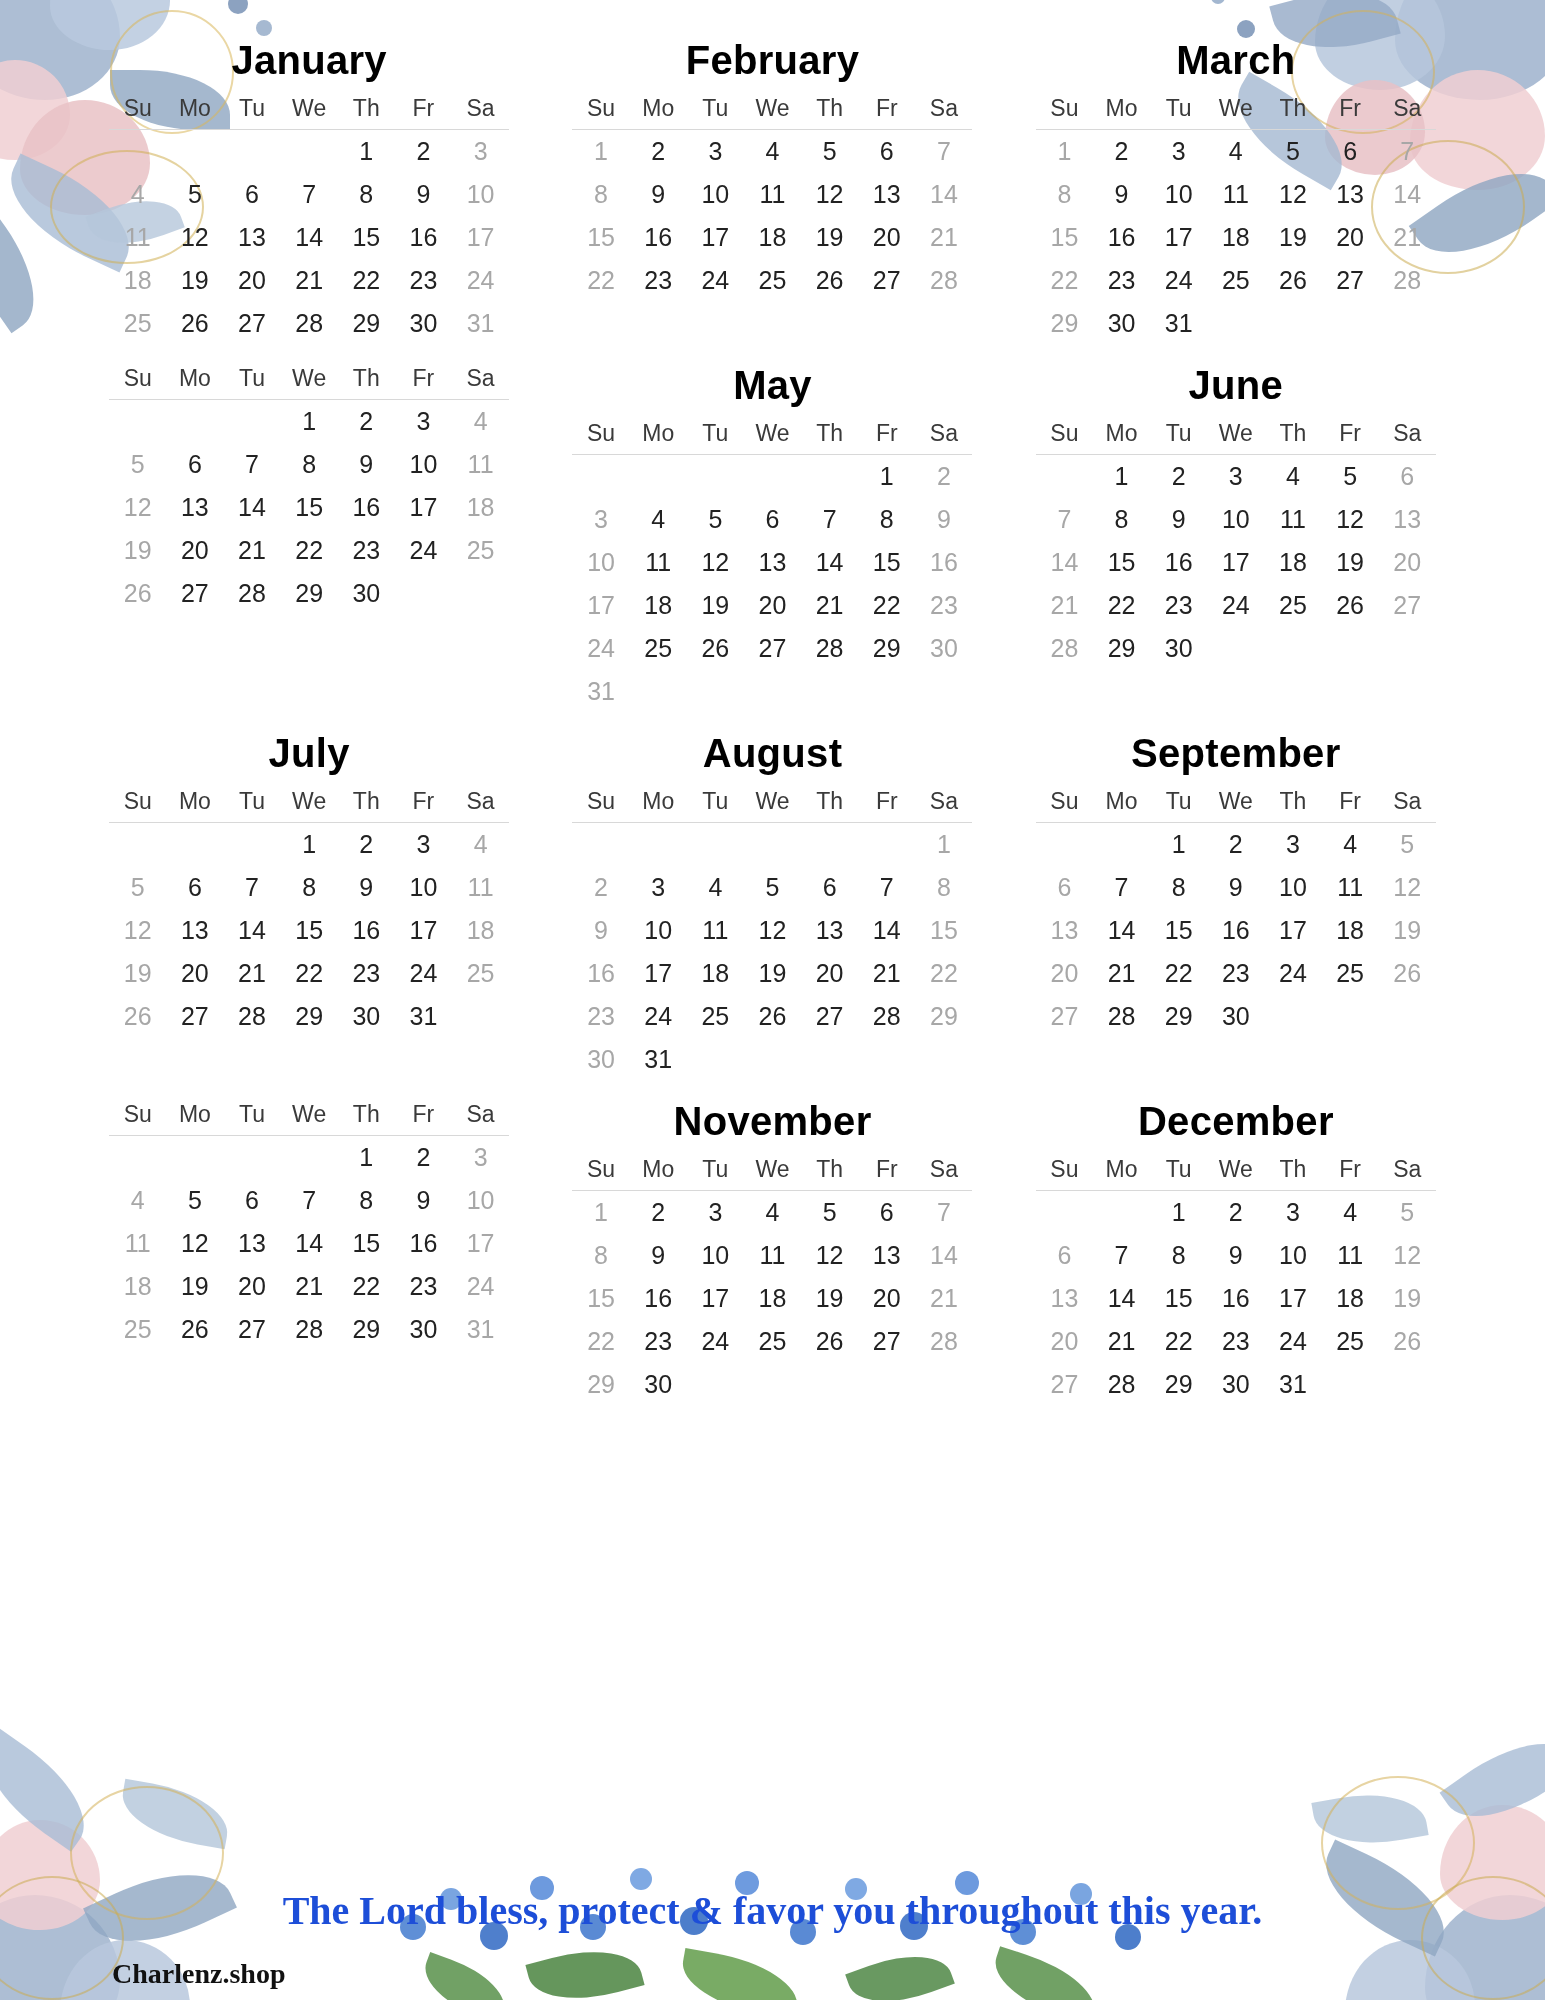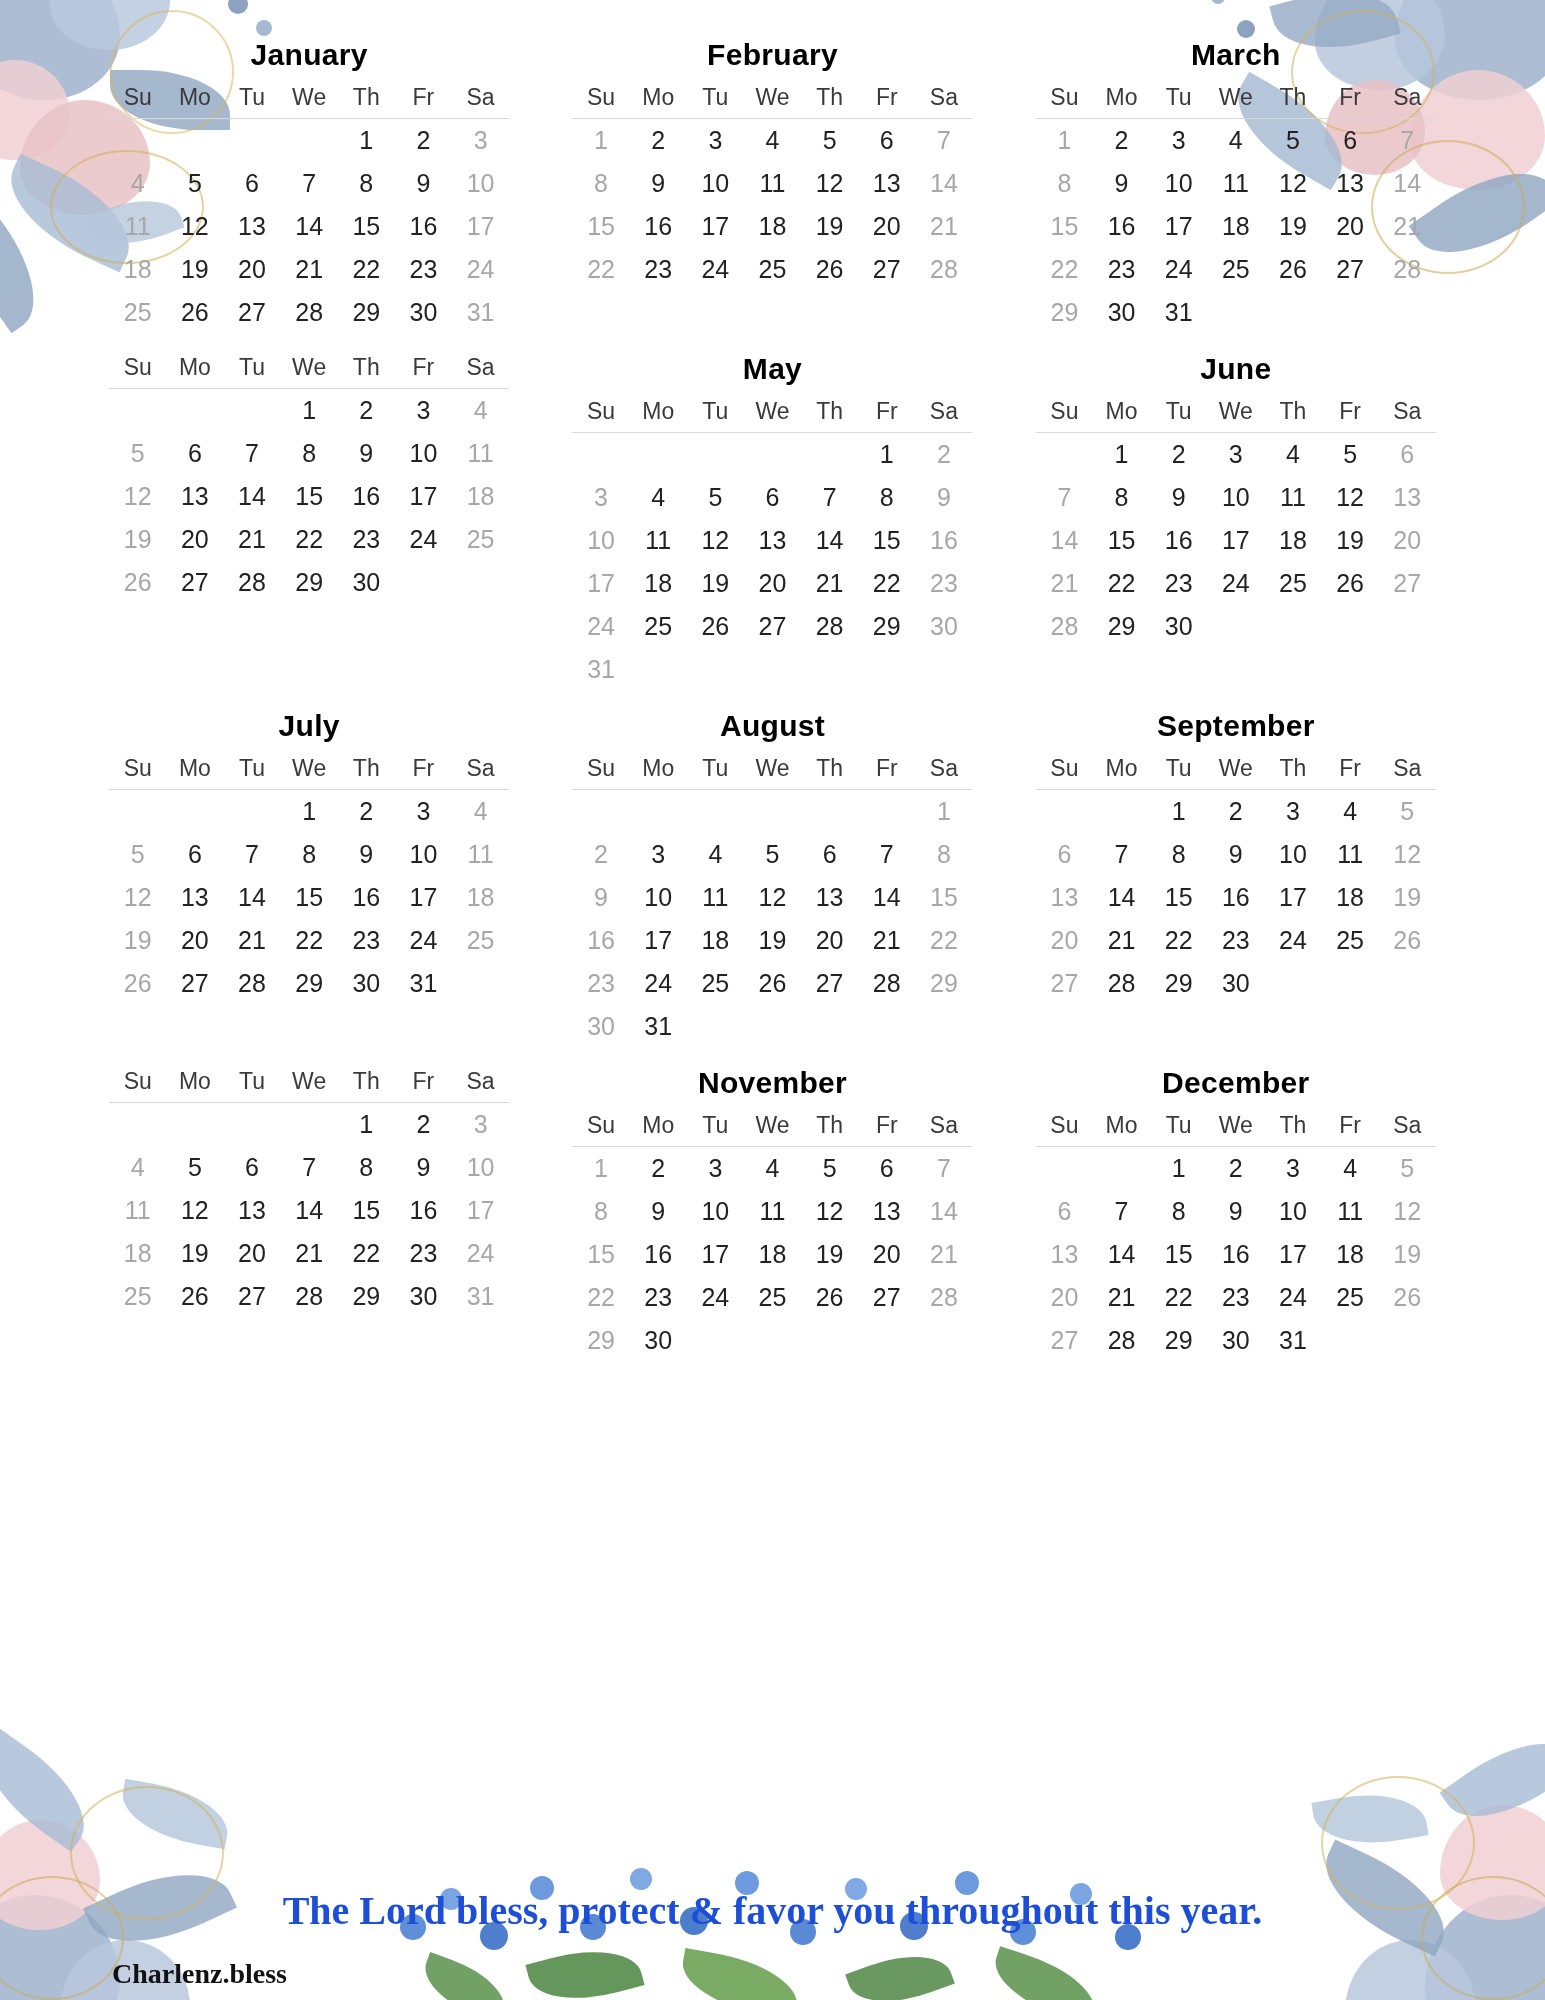--- a/index.html
+++ b/index.html
@@ -81,21 +81,21 @@
     column-gap: 0px;
   }
 
   .month {
     width: 400px;
     margin: 0 auto;
     padding-bottom: 16px;
   }
   .month-name {
     text-align: center;
-    font-size: 30px;
+    font-size: 40px;
     font-weight: 700;
     color: #000;
     margin-bottom: 10px;
     letter-spacing: .3px;
   }
   table.cal {
     border-collapse: collapse;
     width: 400px;
     table-layout: fixed;
   }
@@ -986,15 +986,15 @@
               <td>31</td>
               <td class="empty"></td>
               <td class="empty"></td>
             </tr>
           </tbody>
         </table>
       </div>
     </div>
 
   <div class="footer-verse">The Lord bless, protect &amp; favor you throughout this year.</div>
-  <div class="brand">Charlenz.bless</div>
+  <div class="brand">Charlenz.shop</div>
 
 </div>
 
 </body></html>

